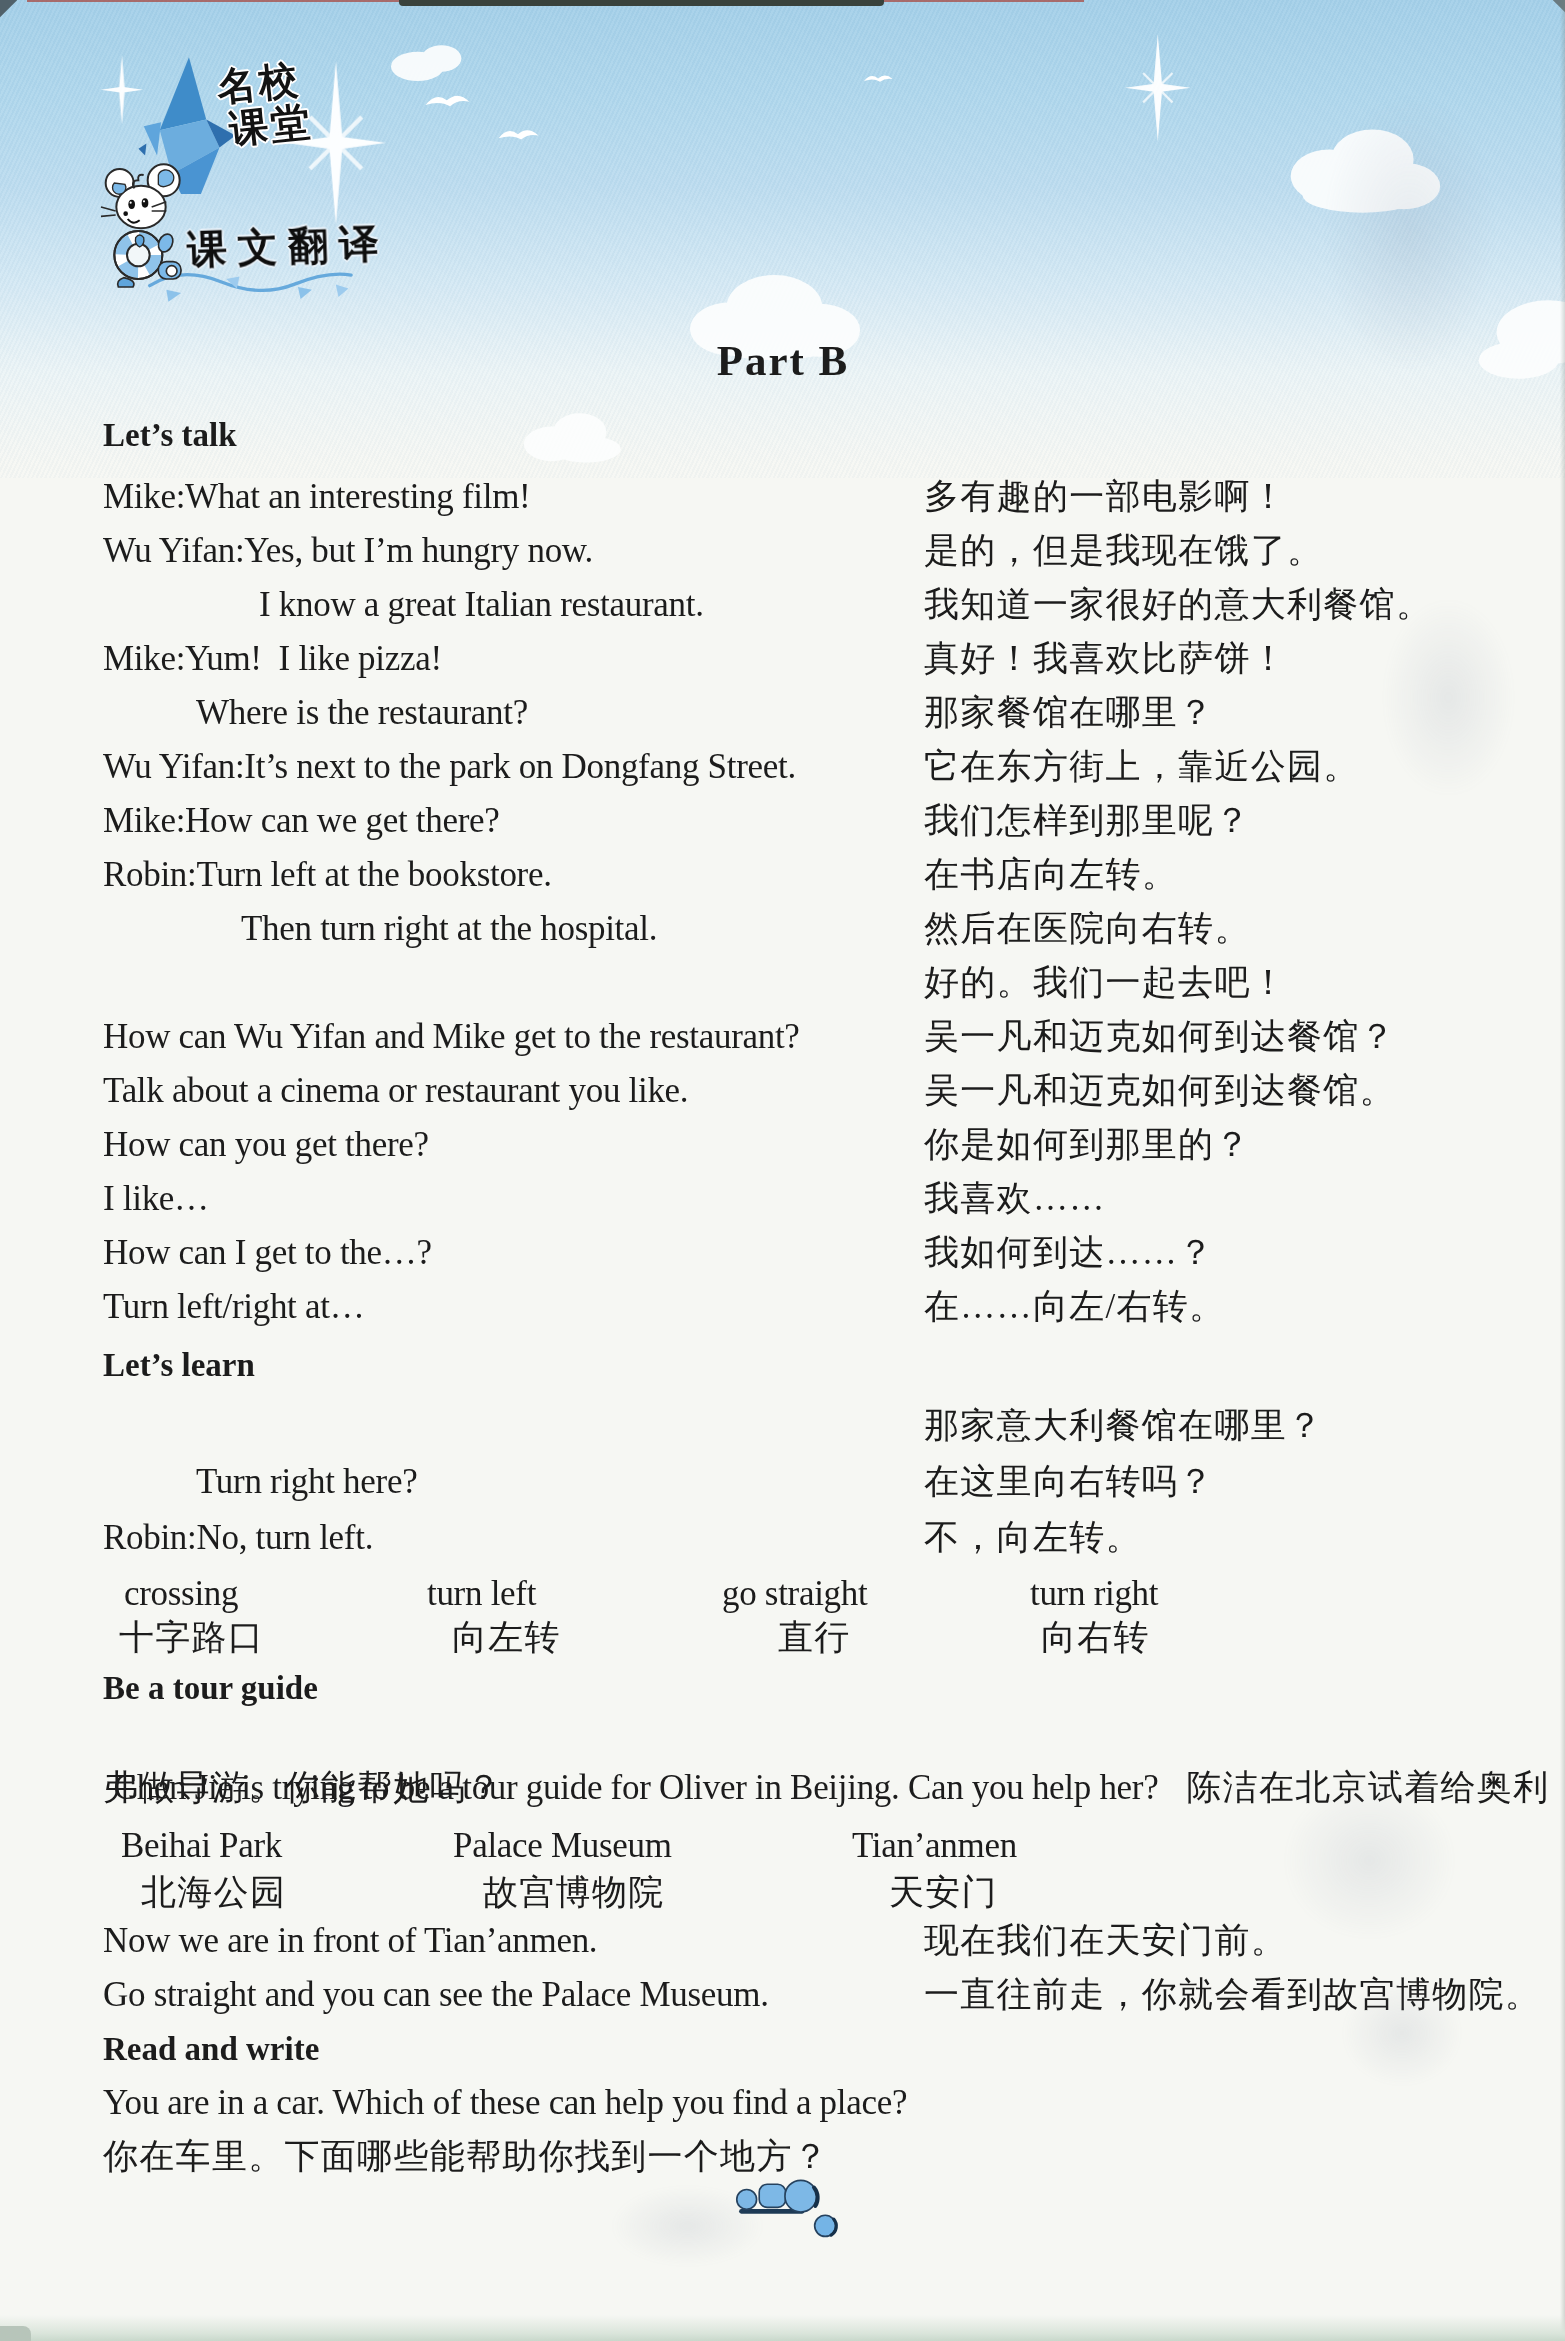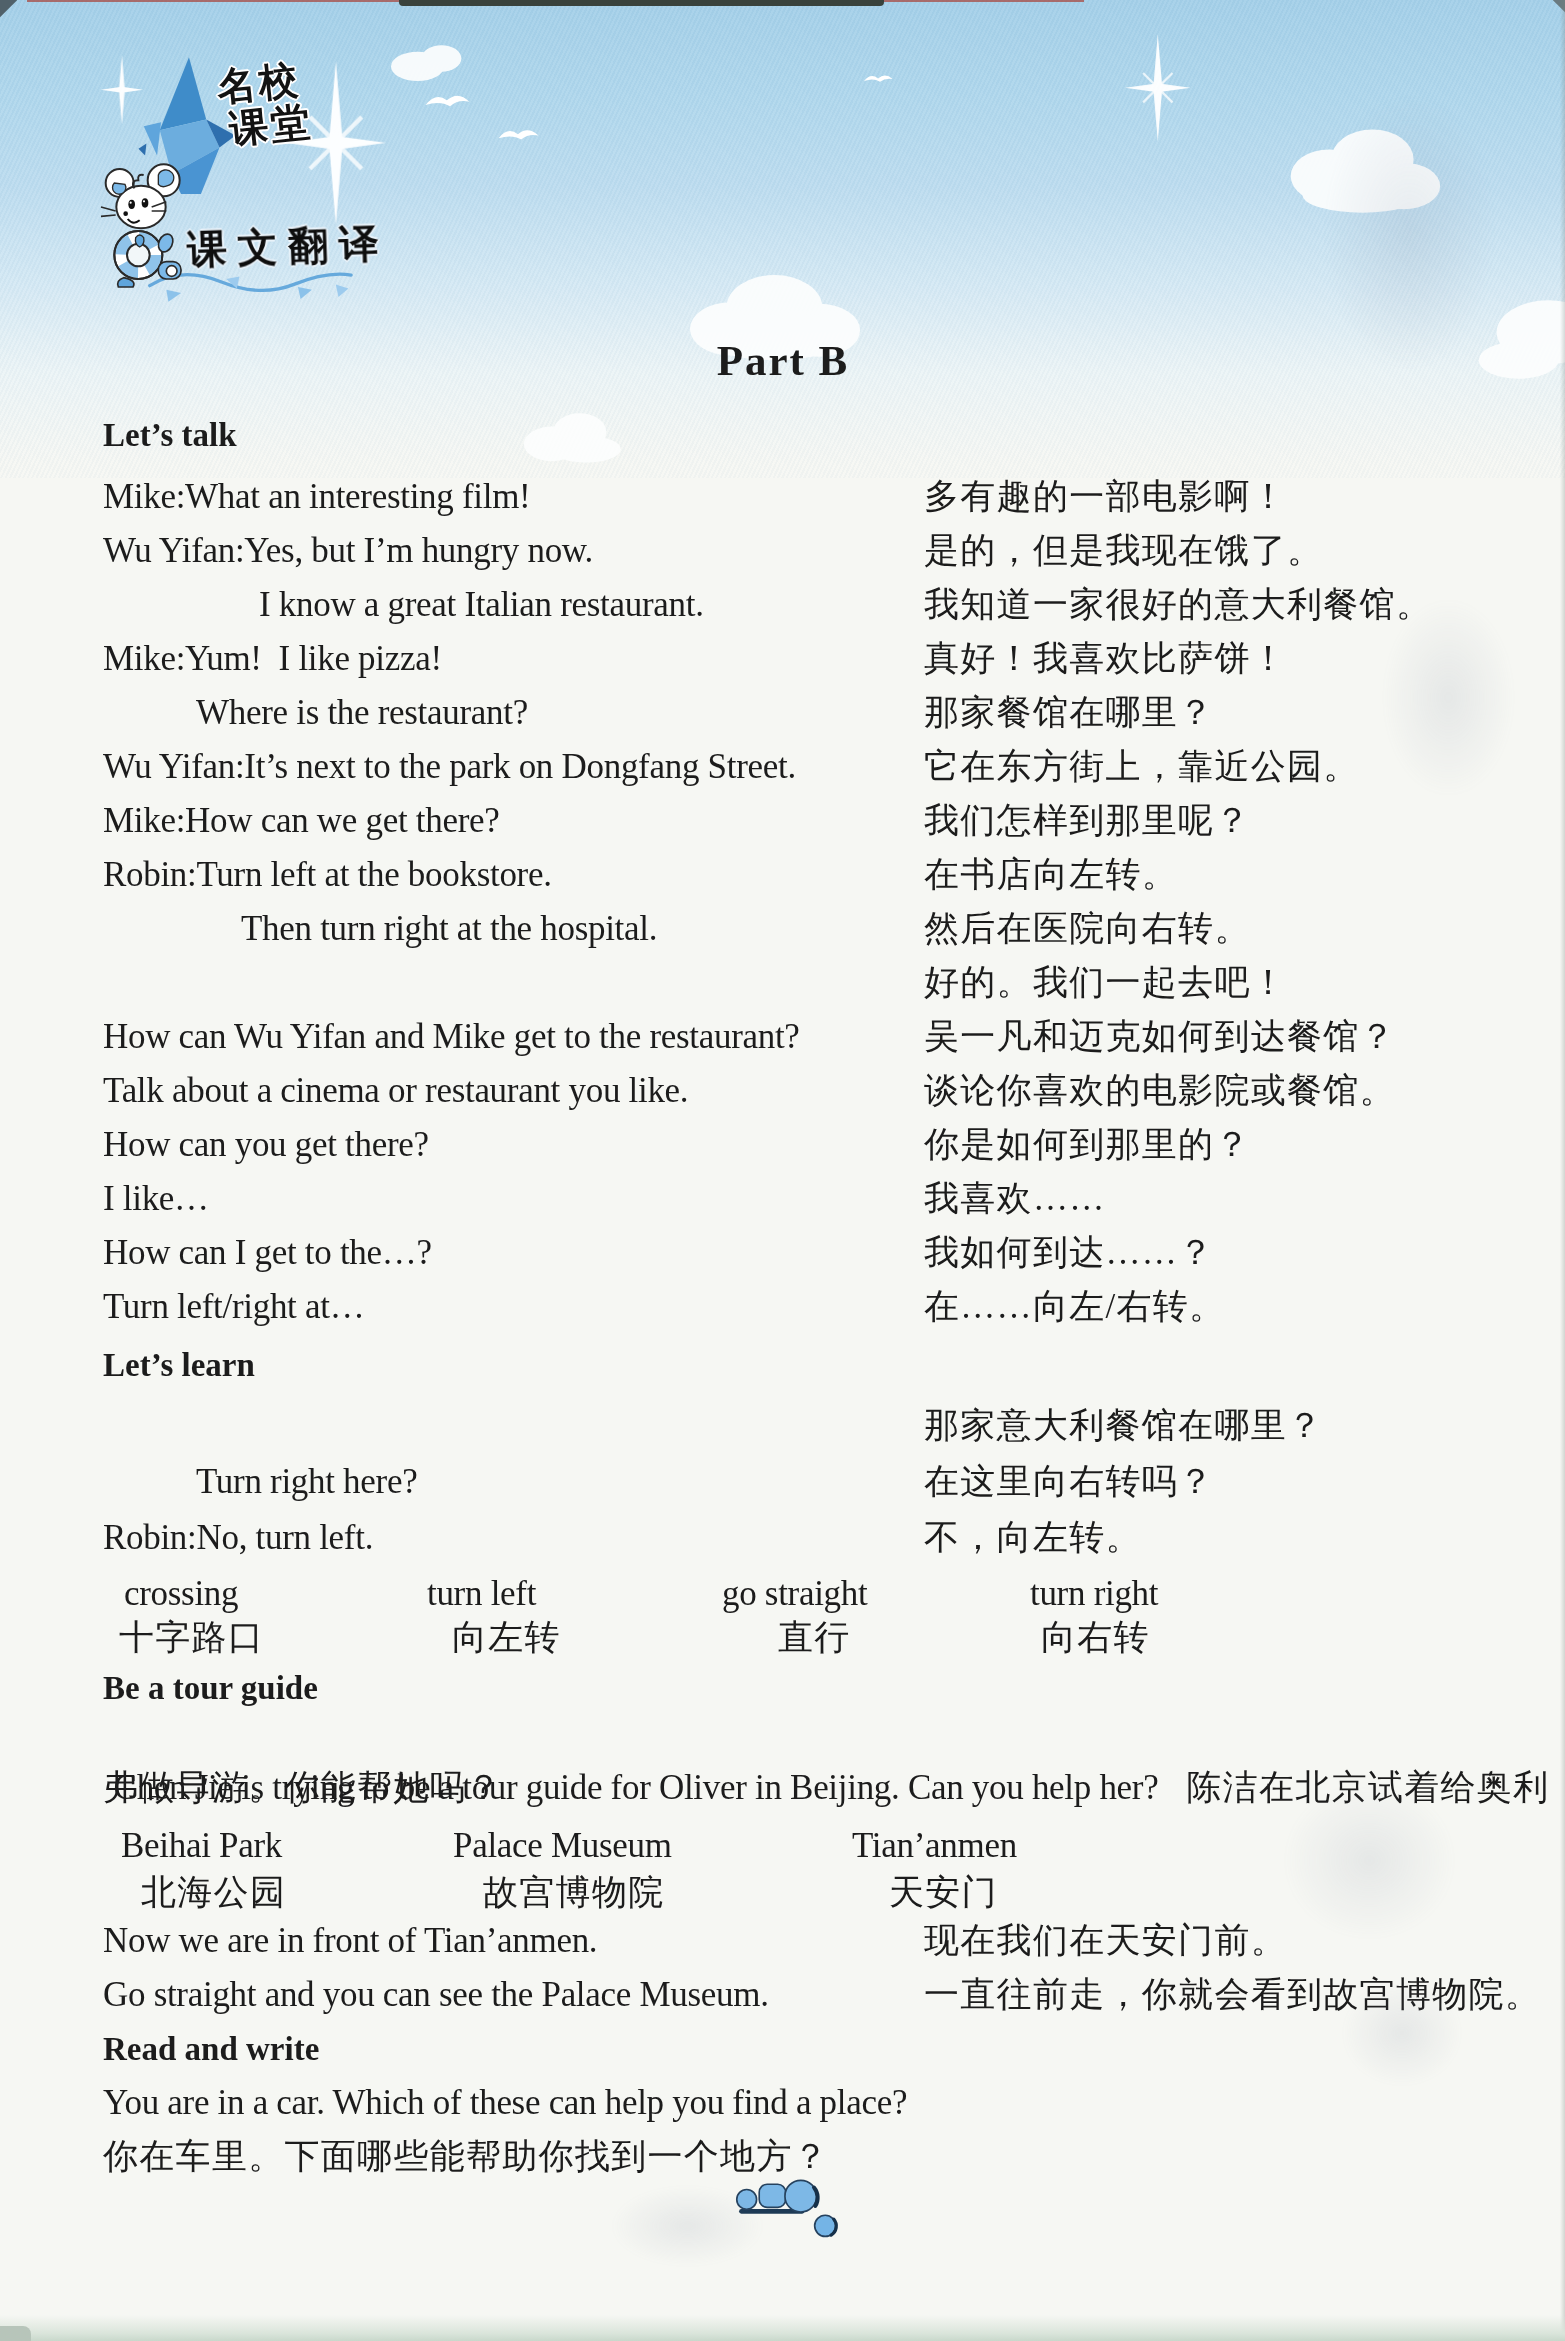--- a/index.html
+++ b/index.html
@@ -213,21 +213,21 @@
       </div>
       <div class="line">
         <span class="zh zcol">好的。我们一起去吧！</span>
       </div>
       <div class="line">
         <span class="en ind0">How can Wu Yifan and Mike get to the restaurant?</span>
         <span class="zh zcol">吴一凡和迈克如何到达餐馆？</span>
       </div>
       <div class="line">
         <span class="en ind0">Talk about a cinema or restaurant you like.</span>
-        <span class="zh zcol">谈论你喜欢的电影院或餐馆。</span>
+        <span class="zh zcol">吴一凡和迈克如何到达餐馆。</span>
       </div>
       <div class="line">
         <span class="en ind0">How can you get there?</span>
         <span class="zh zcol">你是如何到那里的？</span>
       </div>
       <div class="line">
         <span class="en ind0">I like…</span>
         <span class="zh zcol">我喜欢……</span>
       </div>
       <div class="line">

